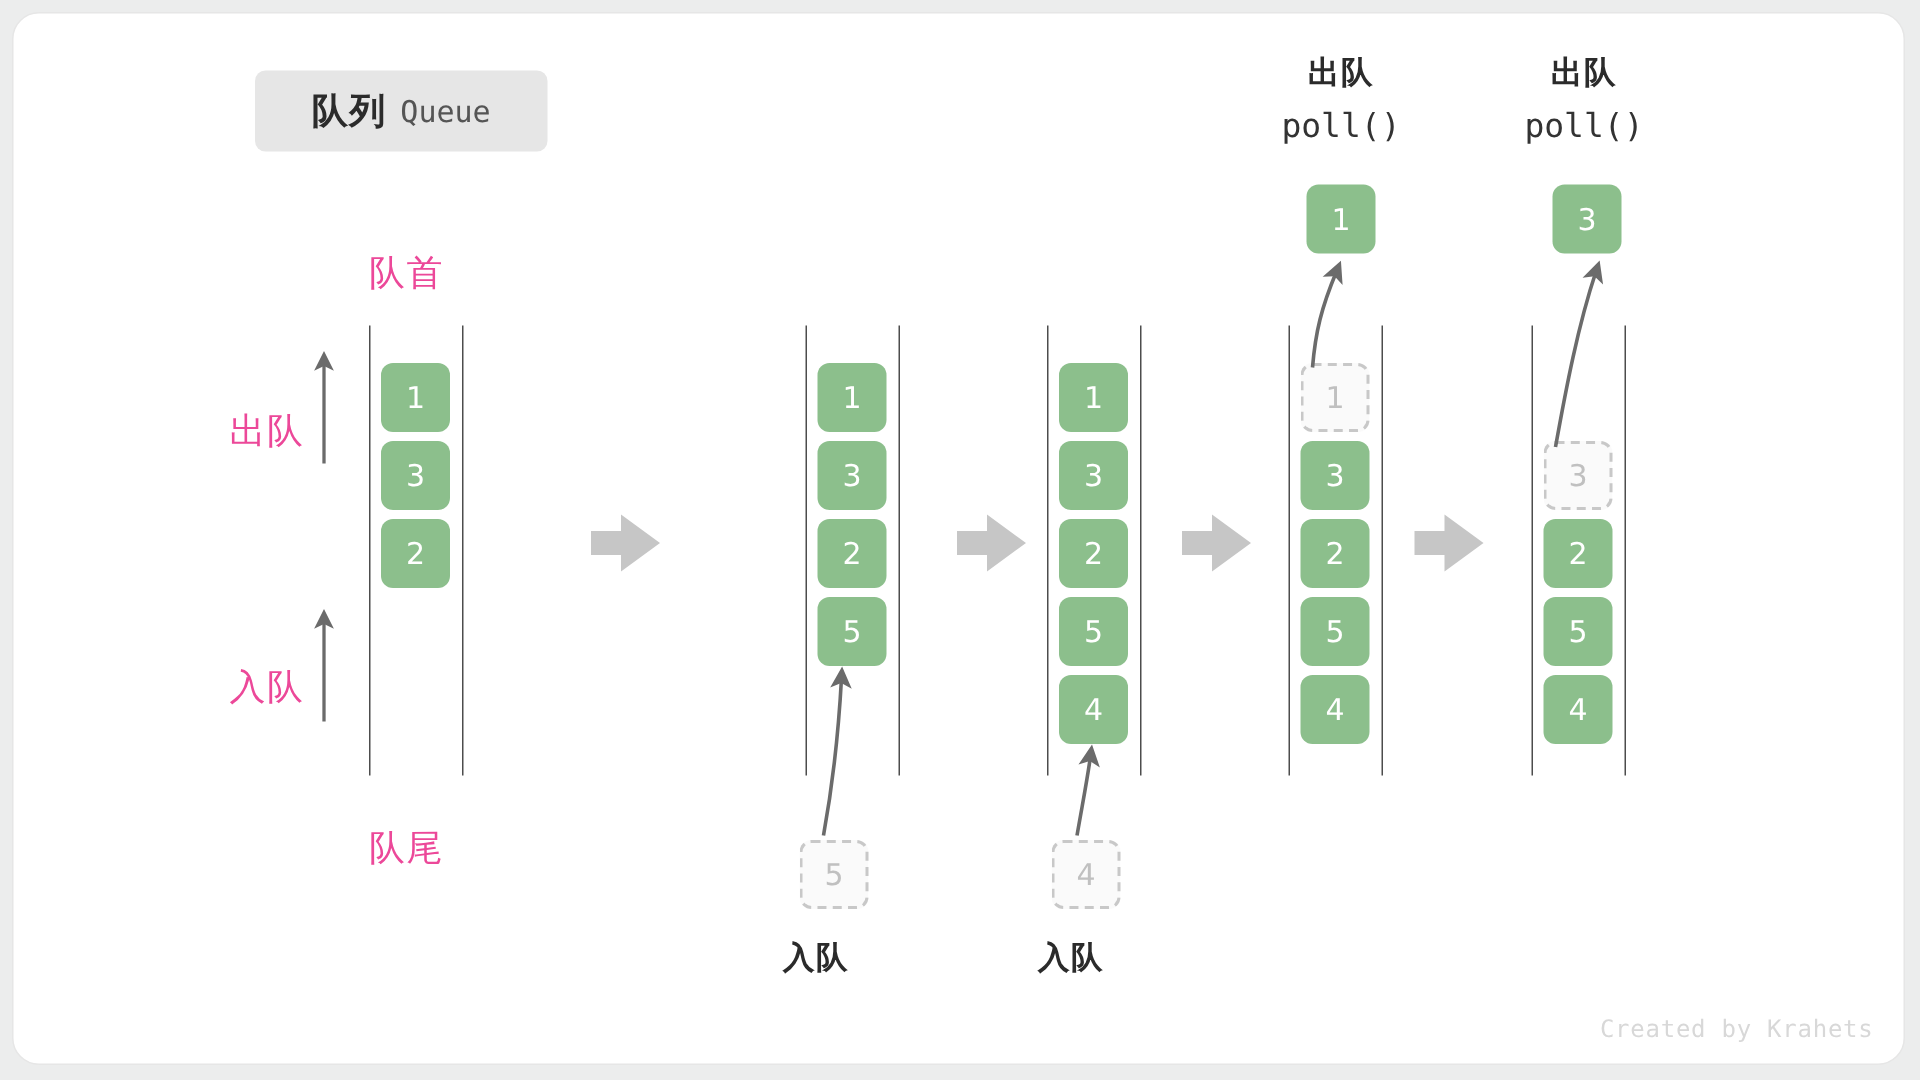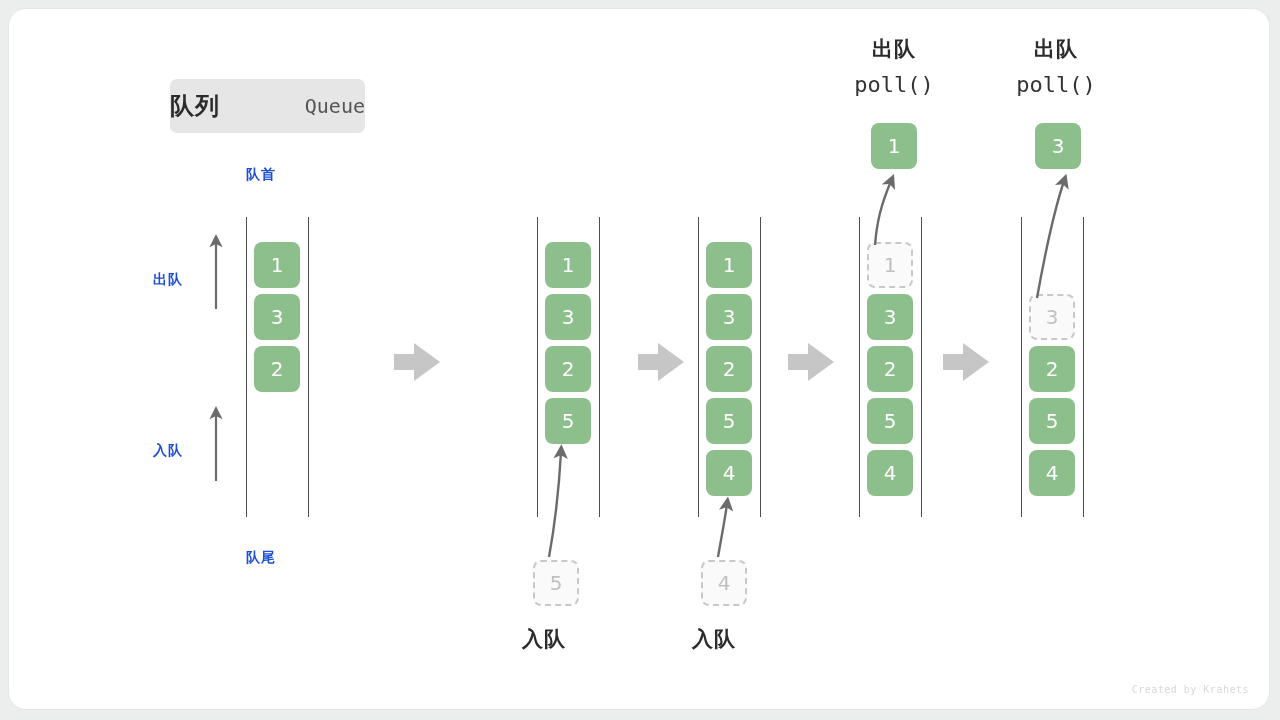--- a/index.html
+++ b/index.html
@@ -20,37 +20,36 @@
     overflow:hidden;
   }
   .stage{position:absolute;left:0;top:0;width:1262px;height:702px;}
 
   
   #title-badge{
     position:absolute;left:161px;top:38px;
     width:195px;height:54px;
     background:#e6e6e6;
     border-radius:7px;
-    display:flex;align-items:center;justify-content:space-between;
+    display:flex;align-items:center;justify-content:center;
     gap:9px;
-    margin-top:32px;
   }
   #title-badge .cn{
     font-size:24px;font-weight:bold;color:#2b2b2b;
     letter-spacing:1px;
   }
   #title-badge .en{
     font-family:"DejaVu Sans Mono","Liberation Mono",monospace;
     font-size:20px;color:#555555;
   }
 
   
   .cn-label{
     position:absolute;
-    font-size:14px;font-weight:bold;color:#1d4ed8;
+    font-size:24px;font-weight:normal;color:#ec4899;
     white-space:nowrap;letter-spacing:1px;
   }
   .op-label{
     position:absolute;
     text-align:center;white-space:nowrap;
     line-height:36px;
   }
   .op-label .cn{
     display:block;
     font-size:21px;font-weight:bold;color:#2b2b2b;letter-spacing:1px;
@@ -86,21 +85,21 @@
     color:#c0c0c0;
   }
 
   
   #overlay{position:absolute;left:0;top:0;width:1262px;height:702px;pointer-events:none;}
 
   
   #credit{
     position:absolute;right:22px;bottom:16px;
     font-family:"DejaVu Sans Mono","Liberation Mono",monospace;
-    font-size:10px;color:#d8d8d8;letter-spacing:.5px;
+    font-size:16px;color:#d8d8d8;letter-spacing:.5px;
   }
 </style>
 </head>
 <body>
 
 <div id="card">
   <div class="stage">
 
     <div id="title-badge">
       <span class="cn">队列</span>

